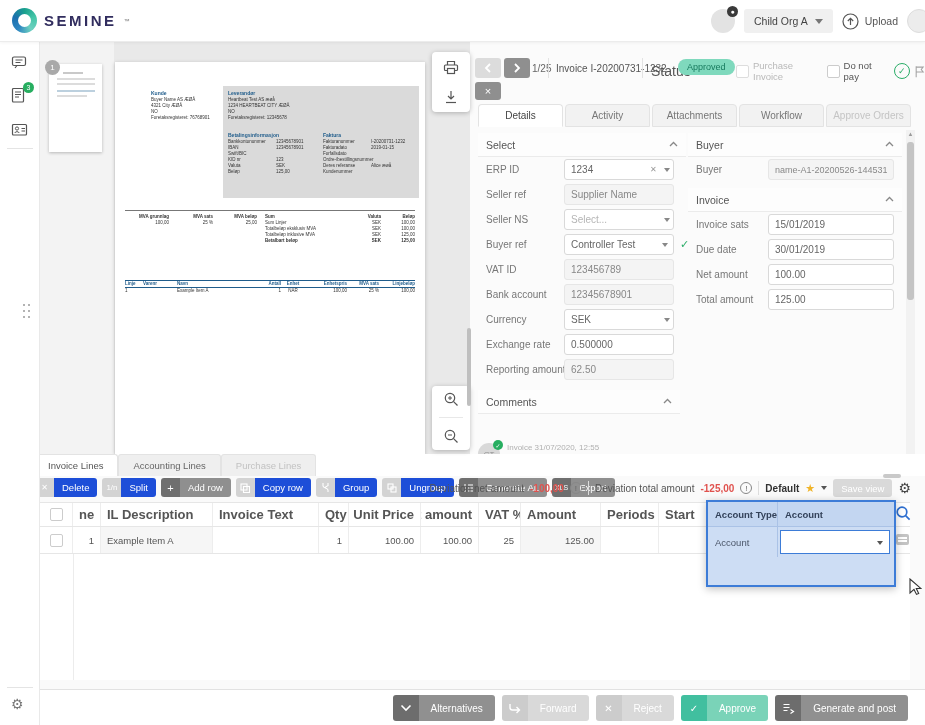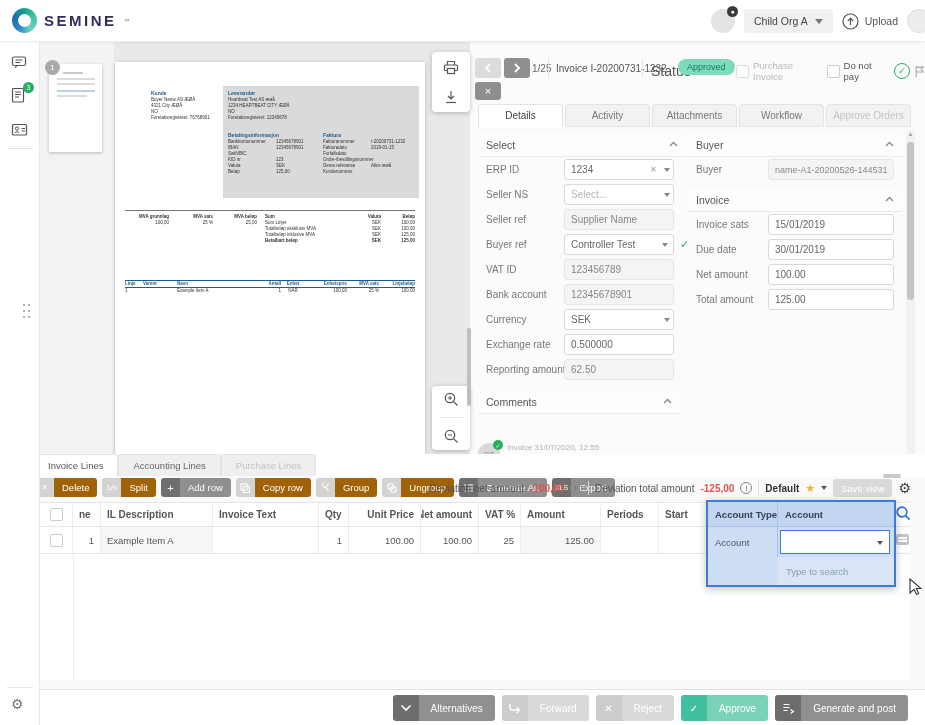--- a/index.html
+++ b/index.html
@@ -121,34 +121,34 @@
 .ltabs{position:absolute;left:-7px;top:0;display:flex}
 .ltab{height:22px;background:#efefef;border:1px solid #e3e3e3;border-bottom:none;border-radius:3px 3px 0 0;display:flex;align-items:center;justify-content:center;font-size:9.5px;color:#666;padding:0 14px}
 .ltab.active{background:#fff;color:#555}
 .ltab.disabled{color:#c2c2c2}
 .hscroll-bit{position:absolute;right:24px;bottom:-2px;width:18px;height:4px;background:#c9c9c9;border-radius:2px}
 .ltoolbar{position:absolute;left:40px;top:478px;width:885px;height:22px;z-index:6}
 .tb-group{position:absolute;left:-5px;top:0;display:flex;gap:5px}
 .tbtn{display:flex;height:19px;border-radius:3px;overflow:hidden;color:#fff;font-size:9.5px}
 .tbtn .seg{min-width:19px;display:flex;align-items:center;justify-content:center;background:#6f6f6f;font-size:8px;padding:0 2px}
 .tbtn .tlbl{padding:0 8px;display:flex;align-items:center;background:#8f8f8f}
-.tbtn.off .seg{background:#d3d3d3}.tbtn.off .tlbl{background:#a16207}
+.tbtn.off .seg{background:#d3d3d3}.tbtn.off .tlbl{background:#1d4ed8}
 .dev{position:absolute;right:14px;top:0;height:20px;display:flex;align-items:center;gap:6px;font-size:10px;color:#555;white-space:nowrap}
 .dev .red{color:#e0524e;font-weight:bold}
 .info-i{width:12px;height:12px;border:1px solid #888;border-radius:50%;font-size:8px;color:#666;display:flex;align-items:center;justify-content:center;flex:none}
 .dev .sep{width:1px;height:14px;background:#ddd}
 .dev .view{color:#333;font-weight:bold}
 .star{color:#f0b429;font-size:11px}
 .caret-sm{width:0;height:0;border-left:3.5px solid transparent;border-right:3.5px solid transparent;border-top:4px solid #555}
 .saveview{height:18px;background:#d9d9d9;color:#fff;border-radius:3px;font-size:9.5px;display:flex;align-items:center;padding:0 8px}
 
 
 .tbl{position:absolute;left:40px;top:502px;width:870px;height:178px;background:#fff;border-top:1px solid #e6e6e6;z-index:4}
 .trow{display:flex;border-bottom:1px solid #e6e6e6}
-.trow.head{height:24px;font-weight:bold;font-size:10px;color:#555}
+.trow.head{height:24px;font-weight:bold;font-size:13px;color:#555}
 .trow.data{height:27px;font-size:9.5px;color:#555}
 .tc{border-right:1px solid #ededed;display:flex;align-items:center;padding:0 6px;overflow:hidden;white-space:nowrap}
 .tc.r{justify-content:flex-end}
 .tc.c{justify-content:center}
 .tc.shade{background:#f6f6f6}
 .w-cb{width:33px}.w-line{width:28px}.w-desc{width:112px}.w-itext{width:106px}.w-qty{width:30px}
 .w-unit{width:72px}.w-net{width:58px}.w-vat{width:42px}.w-amt{width:80px}.w-per{width:58px}.w-start{width:62px}.w-rest{flex:1;border-right:none}
 .col-line{position:absolute;left:33px;top:51px;bottom:0;width:1px;background:#ececec}
 .tbl-search{position:absolute;left:895px;top:505px;z-index:6}
 .tbl-note{position:absolute;left:896px;top:534px;width:13px;height:11px;background:#c4c4c4;border-radius:2px;z-index:6}
@@ -462,27 +462,27 @@
             <path d="M1 6l3.5-3.5L8 6" fill="none" stroke="#888" stroke-width="1.3"></path>
           </svg>
         </div>
       <div class="fld">
           <span class="lb">ERP ID</span>
           <input class="box" readonly="" value="1234" style="">
           <span class="clear-x" style="left:172px">✕</span>
           <span class="sel-caret" style="left:186px"></span>
         </div>
       <div class="fld">
+          <span class="lb">Seller ref</span>
+          <input class="box ro" readonly="" value="Supplier Name" style="">
+        </div>
+      <div class="fld">
           <span class="lb">Seller NS</span>
           <input class="box" readonly="" placeholder="Select..." style="">
           <span class="sel-caret" style="left:186px"></span>
-        </div>
-      <div class="fld">
-          <span class="lb">Seller ref</span>
-          <input class="box ro" readonly="" value="Supplier Name" style="">
         </div>
       <div class="fld">
           <span class="lb">Buyer ref</span>
           <input class="box" readonly="" value="Controller Test" style="">
           <span class="sel-caret" style="left:184px"></span>
           <span class="fld-ok" style="left:202px">✓</span>
         </div>
       <div class="fld">
           <span class="lb">VAT ID</span>
           <input class="box ro" readonly="" value="123456789" style="">
@@ -689,21 +689,20 @@
     <div class="pp-grid">
       <span class="pp-h">Account Type</span>
       <span class="pp-h" style="border-right:none">Account</span>
       <span class="pp-c">Account</span>
       <span class="pp-ddwrap">
           <span class="pp-dd">
             <span class="caret-sm"></span>
           </span>
         </span>
       <span class="pp-c" style="border-right:none"></span>
-      <span class="pp-hint">Type to search</span>
     </div>
   </div>
 
   <div class="bottombar">
     <div class="actions">
       <span class="abtn gray">
           <span class="seg">
             <svg width="12" height="8" viewBox="0 0 12 8">
               <path d="M1.5 1.5L6 6l4.5-4.5" fill="none" stroke="#fff" stroke-width="1.6"></path>
             </svg>

